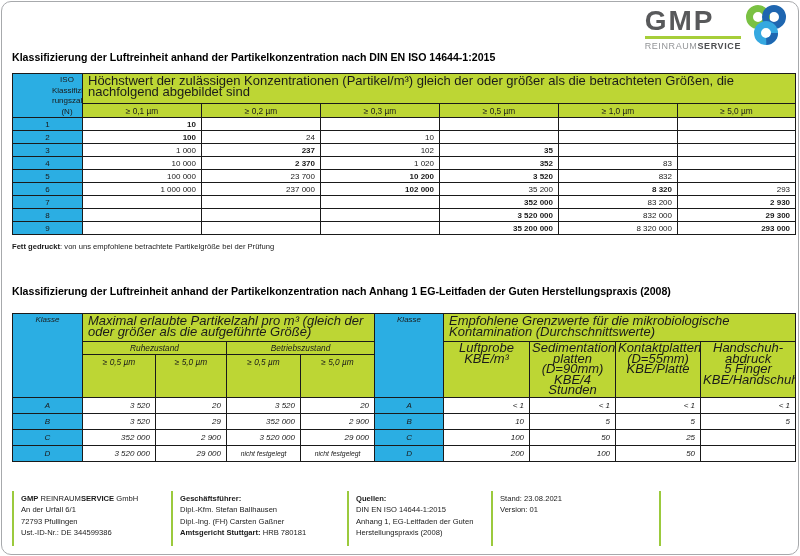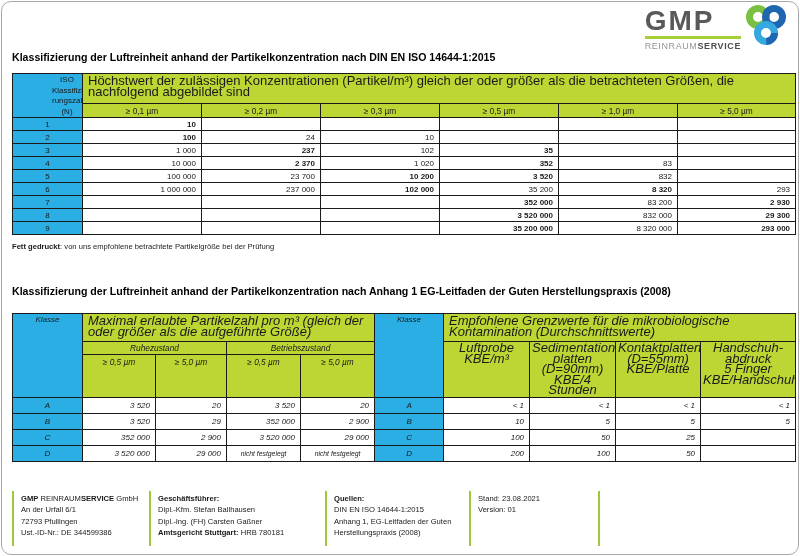--- a/index.html
+++ b/index.html
@@ -49,21 +49,21 @@
   
   .note { position:absolute; top:240px; left:10px; font-size:7.6px; color:#1A1A1A; }
 
   
   .footer { position:absolute; top:489px; left:10px; display:flex; }
   .fcol {
     border-left:2.5px solid #9BCA3D; padding:2px 0 0 7px; height:55px;
     font-size:7.6px; line-height:11.4px; color:#1A1A1A;
   }
   .fcol a { color:#0563C1; text-decoration:underline; }
-  .w1{width:150px}.w2{width:137px}.w3{width:176px}.w4{width:144px}.w5{width:129px}
+  .w1{width:150px}.w2{width:159px}.w3{width:176px}.w4{width:144px}.w5{width:168px}
   .fbar { border-left:2.5px solid #9BCA3D; height:55px; width:0; }
 </style>
 </head>
 <body>
 
 <div class="page">
 
   <div class="logo">
     <div class="logo-left">
       <span class="logo-gmp">GMP</span>

